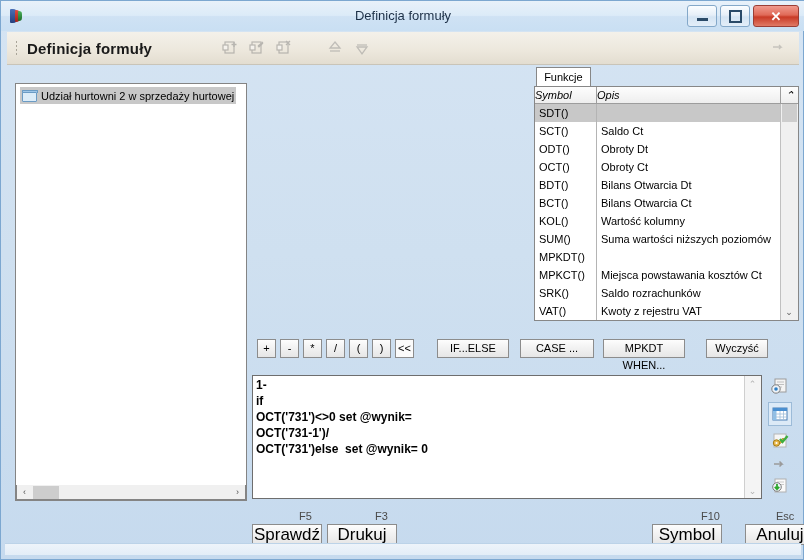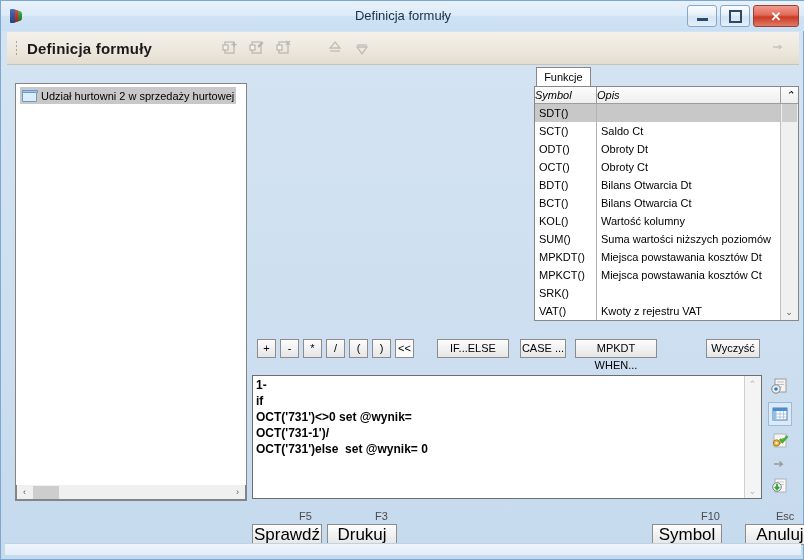--- a/index.html
+++ b/index.html
@@ -281,26 +281,26 @@
     box-sizing: border-box;
     cursor: pointer;
     height: 19px;
     line-height: 17px;
     text-align: center;
     padding: 0;
   }
   .opbtn { width: 19px; }
   .opbtn.wide { width: 19px; }
   .btn.ifelse { width: 72px; }
-  .btn.casebtn { width: 46px; }
+  .btn.casebtn { width: 74px; }
   .btn.casewhen { width: 82px; }
   #clear-btn {
     position: absolute;
     left: 705px; top: 338px;
-    width: 54px; height: 19px;
+    width: 62px; height: 19px;
   }
 
   
   #editor-wrap {
     position: absolute;
     left: 251px; top: 374px;
     width: 510px; height: 124px;
     border: 1px solid #6e6e6e;
     background: #ffffff;
     box-sizing: border-box;
@@ -504,28 +504,28 @@
           <div class="frow">
             <div class="sym">KOL()</div>
             <div class="desc">Wartość kolumny</div>
           </div>
           <div class="frow">
             <div class="sym">SUM()</div>
             <div class="desc">Suma wartości niższych poziomów</div>
           </div>
           <div class="frow">
             <div class="sym">MPKDT()</div>
-            <div class="desc">Miejsca powstawania kosztów Dt</div>
           </div>
           <div class="frow">
             <div class="sym">MPKCT()</div>
             <div class="desc">Miejsca powstawania kosztów Ct</div>
           </div>
           <div class="frow">
             <div class="sym">SRK()</div>
+            <div class="desc">Saldo rozrachunków</div>
           </div>
           <div class="frow">
             <div class="sym">VAT()</div>
             <div class="desc">Kwoty z rejestru VAT</div>
           </div>
         </div>
       <div id="func-vscroll">
         <div id="func-vthumb"></div>
         <div class="dn">⌄</div>
       </div>

